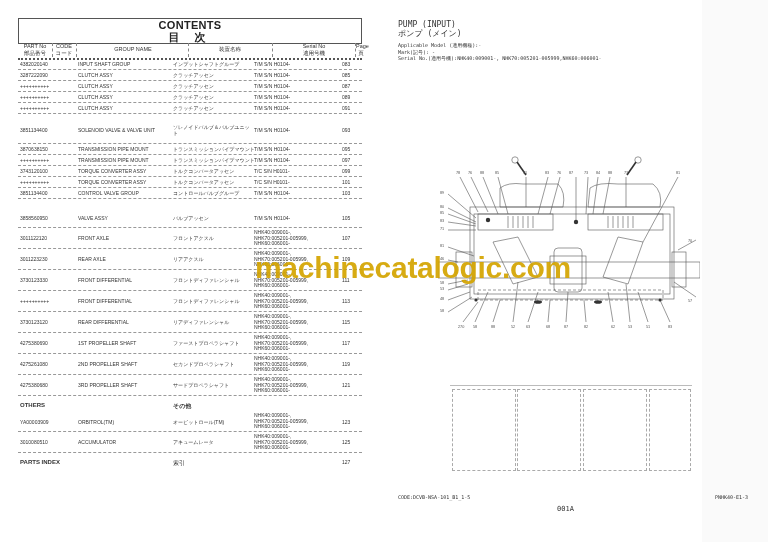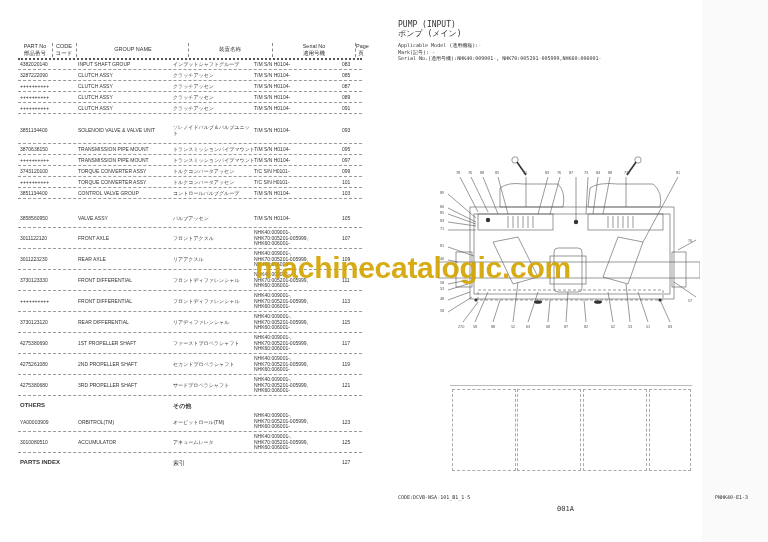--- a/index.html
+++ b/index.html
@@ -46,20 +46,24 @@
   .footer-page { position:absolute; left:177px; top:505px; font-family:"DejaVu Sans Mono", monospace; font-size:7px; color:#333; }
 
   .watermark { position:absolute; left:255px; top:253px; font-family:"Liberation Sans", sans-serif;
                font-weight:bold; font-size:30px; color:#d4a400; opacity:0.92; letter-spacing:-0.3px;
                line-height:30px; white-space:nowrap; }
 </style>
 </head>
 <body>
 
 <div class="page-left">
+  <div class="contents-box">
+    <div class="contents-title">CONTENTS</div>
+    <div class="contents-title-jp">目 次</div>
+  </div>
 
   <div class="hdr">
     <div class="c" style="left:2px;width:30px;">
       <div>PART No</div>
       <div>部品番号</div>
     </div>
     <div class="sep" style="left:34px;"></div>
     <div class="c" style="left:36px;width:20px;">
       <div>CODE</div>
       <div>コード</div>

